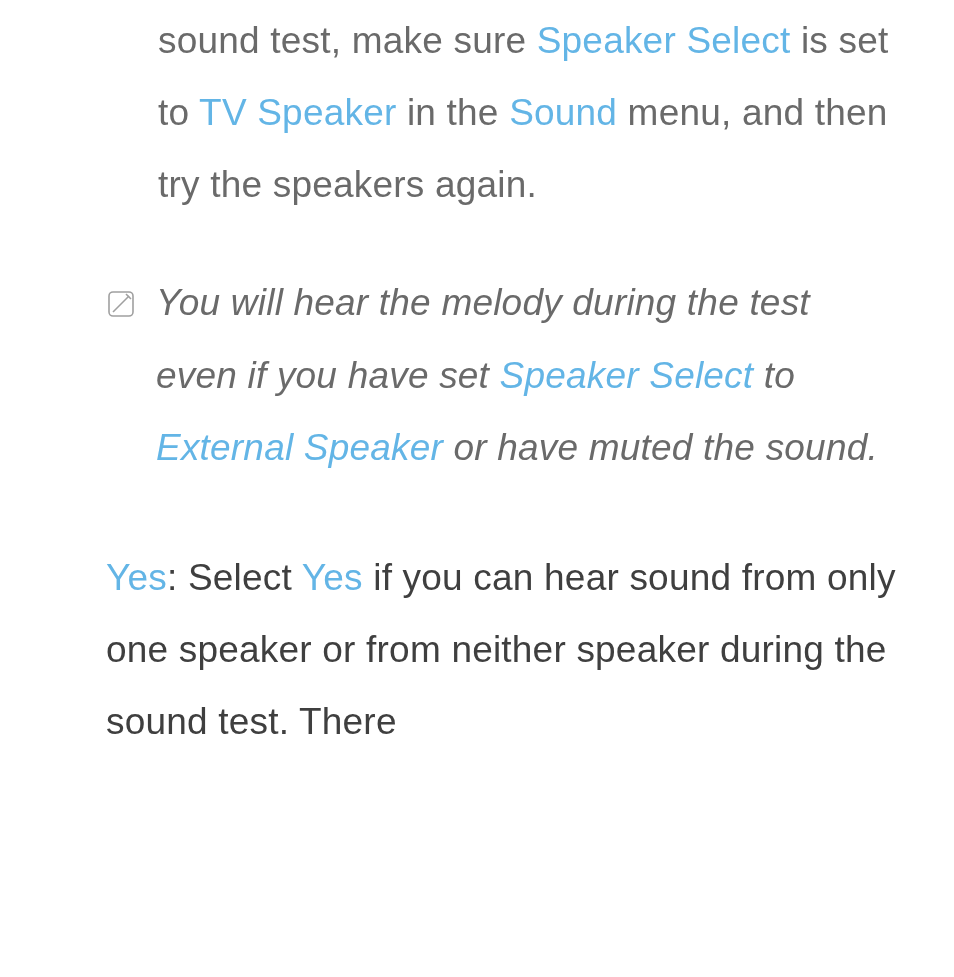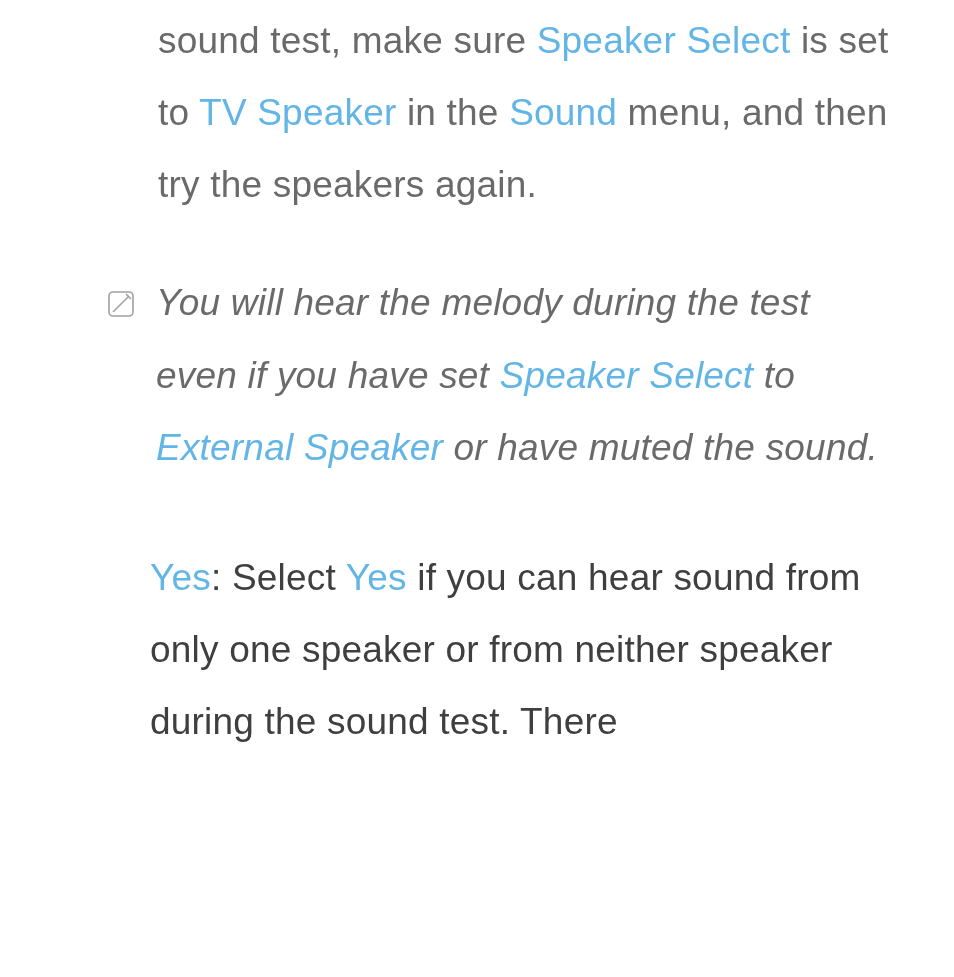--- a/index.html
+++ b/index.html
@@ -41,21 +41,20 @@
     }
     .note-icon svg { display: block; }
     .note-text {
       flex: 1 1 auto;
       font-style: italic;
     }
     .p3 {
       padding-left: 106px;
       padding-right: 40px;
       margin-top: 58px;
-      margin-left: 44px;
     }
     .hl { color: #63b5e6; }
     .darker { color: #3f3f3f; }
   </style>
 </head>
 <body>
 
 <div class="page">
 
   <p class="p1">

